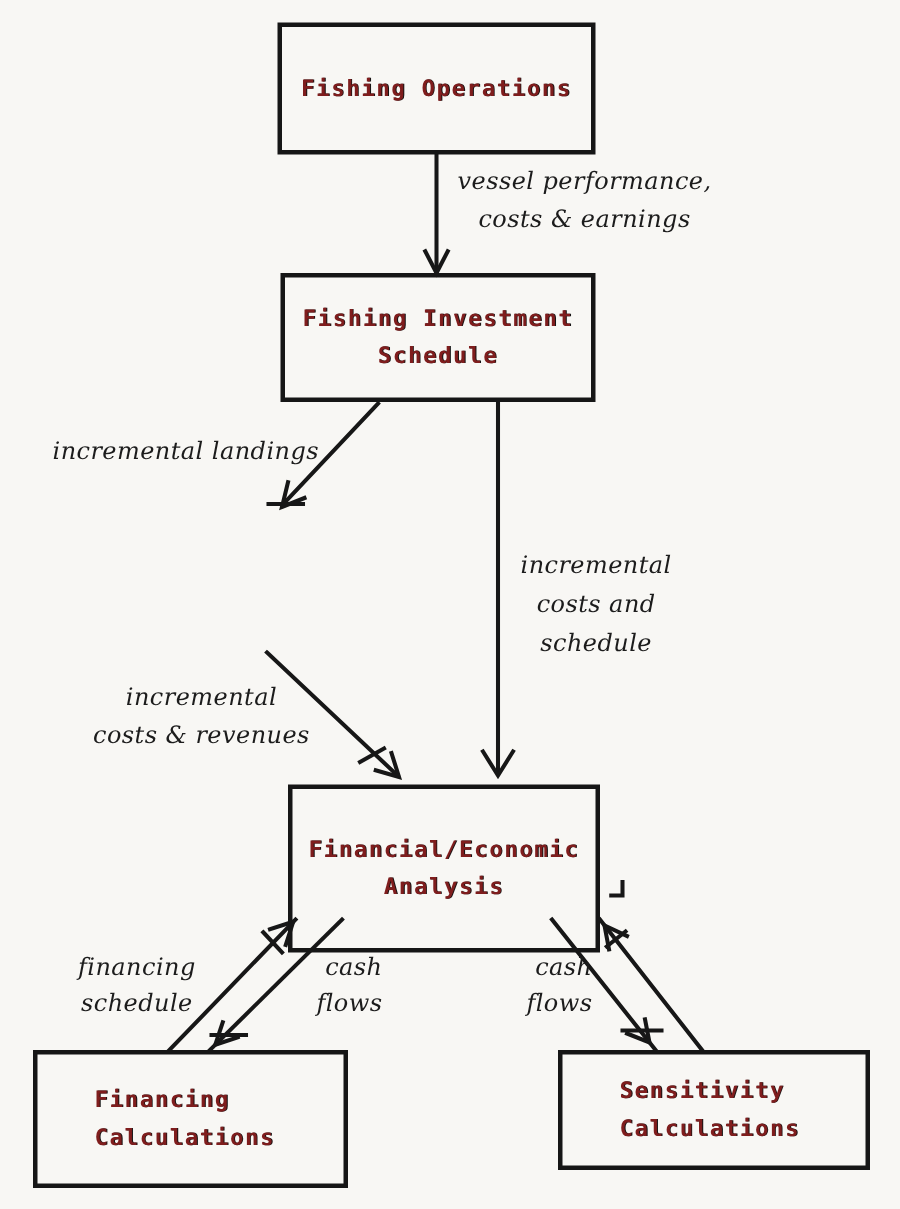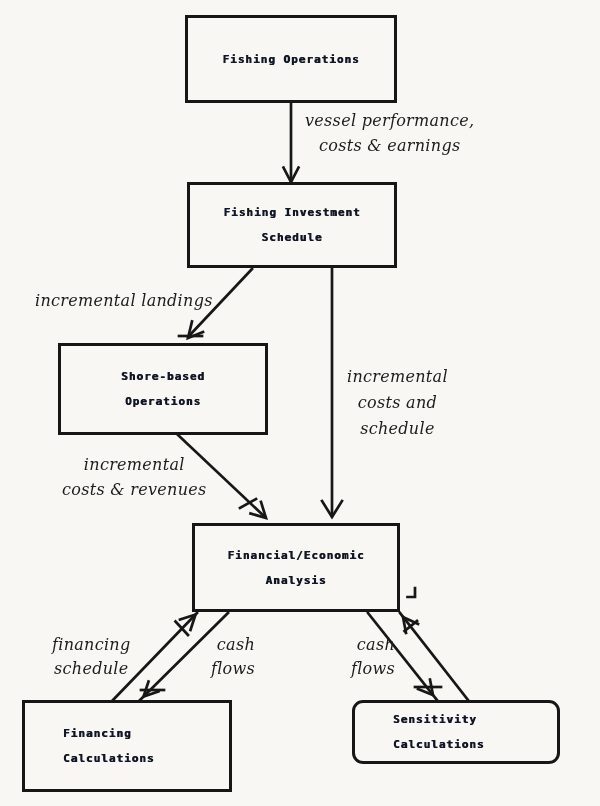--- a/index.html
+++ b/index.html
@@ -9,22 +9,22 @@
   }
   .wires{position:absolute;left:0;top:0;width:600px;height:806px;}
   .wires path{stroke:#171717;stroke-width:2.7;fill:none;stroke-linecap:square;}
   .node{
     position:absolute;box-sizing:border-box;border:3px solid #161616;
     display:flex;flex-direction:column;justify-content:center;align-items:center;
     background:transparent;
   }
   .node.left-align{align-items:flex-start;padding-left:38px;}
   .node-line{
-    font-family:"DejaVu Sans Mono",monospace;font-weight:700;font-size:11px;
-    letter-spacing:1px;line-height:25px;color:#0f172a;white-space:nowrap;
+    font-family:"DejaVu Sans Mono",monospace;font-weight:700;font-size:15px;
+    letter-spacing:1px;line-height:25px;color:#7f1d1d;white-space:nowrap;
     text-shadow:0.6px 0 0 #141414;
   }
   .elabel{
     position:absolute;font-family:"DejaVu Serif",serif;font-style:italic;
     font-size:16px;line-height:25px;color:#1c1c1c;letter-spacing:0.3px;text-align:center;
   }
   .elabel div{white-space:nowrap;}
   .elabel.center{text-align:right;}
   .lh23 div{line-height:23px;} .lh24 div{line-height:24px;} .lh26 div{line-height:26px;}
 </style>
@@ -88,36 +88,32 @@
 
   <div class="node" style="left:185px;top:15px;width:212px;height:88px;">
     <div class="node-line">Fishing Operations</div>
   </div>
 
   <div class="node" style="left:187px;top:182px;width:210px;height:86px;text-align:right;">
     <div class="node-line">Fishing Investment</div>
     <div class="node-line">Schedule</div>
   </div>
 
-  <div class="node" style="left:58px;top:343px;width:210px;height:92px;">
-    <div class="node-line">Shore-based</div>
-    <div class="node-line">Operations</div>
-  </div>
 
-  <div class="node" style="left:192px;top:523px;width:208px;height:89px;">
+  <div class="node" style="left:192px;top:523px;width:208px;height:112px;">
     <div class="node-line">Financial/Economic</div>
     <div class="node-line">Analysis</div>
   </div>
 
   <div class="node left-align" style="left:22px;top:700px;width:210px;height:92px;">
     <div class="node-line">Financing</div>
     <div class="node-line">Calculations</div>
   </div>
 
-  <div class="node left-align" style="left:352px;top:700px;width:208px;height:64px;border-radius:11px;">
+  <div class="node left-align" style="left:372px;top:700px;width:208px;height:80px;">
     <div class="node-line">Sensitivity</div>
     <div class="node-line">Calculations</div>
   </div>
 
   <div class="elabel" style="left:305px;top:108px;">
     <div>vessel performance,</div>
     <div>costs &amp; earnings</div>
   </div>
 
   <div class="elabel" style="left:35px;top:288px;">

